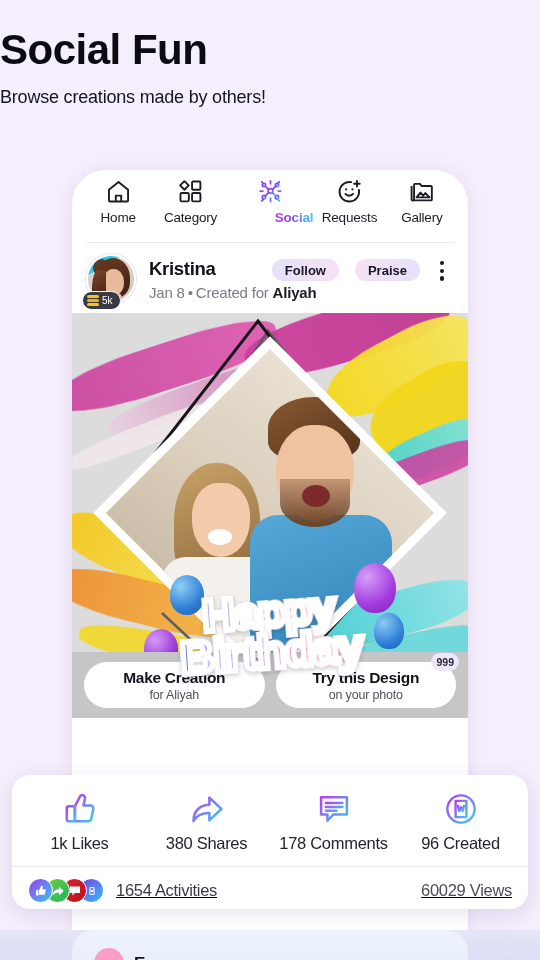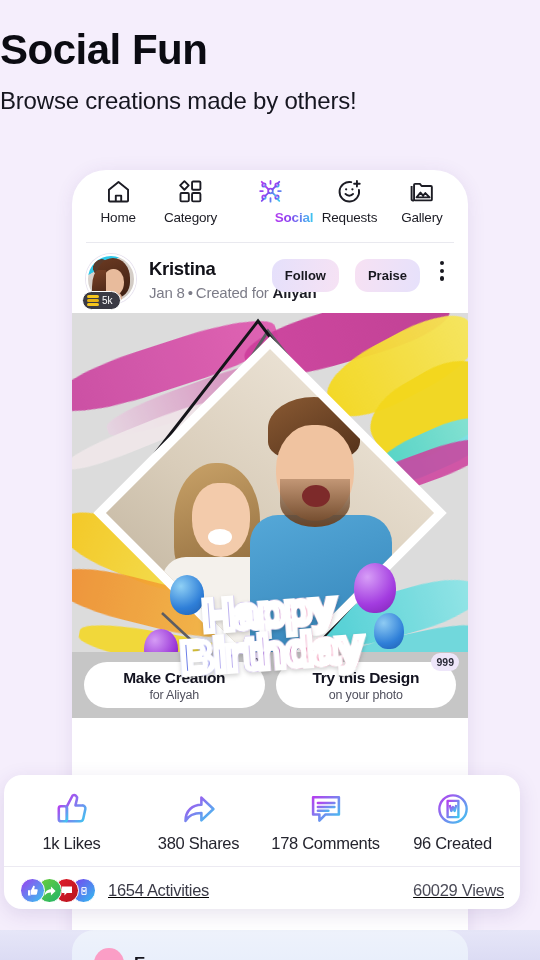--- a/index.html
+++ b/index.html
@@ -11,21 +11,21 @@
     overflow:hidden;
   }
 
   
   .hero { padding-top:26px; }
   .hero h1 {
     font-size:42px; font-weight:bold; color:#0b0b12;
     letter-spacing:-0.5px; line-height:1.12;
   }
   .hero h2 {
-    font-size:24px; font-weight:normal; color:#161620;
+    font-size:18px; font-weight:normal; color:#161620;
     margin-top:14px; letter-spacing:-0.2px;
   }
 
   
   .card {
     position:absolute; left:72px; top:170px; width:396px; height:790px;
     background:#ffffff;
     border-radius:34px 34px 0 0;
     overflow:hidden;
     box-shadow:0 2px 18px rgba(90,60,140,.10);
@@ -94,21 +94,21 @@
   .coin-stack i:nth-child(3){ top:8px; background:#f5c51e; }
   .coin-val { font-size:10px; color:#fff; font-weight:normal; }
 
   .names { margin-left:13px; flex:1; min-width:0; }
   .uname { font-size:18.5px; font-weight:bold; color:#111118; letter-spacing:-.3px; }
   .meta { font-size:15px; color:#7c7c88; margin-top:4px; letter-spacing:-.2px; white-space:nowrap; }
   .meta b { color:#1b1b24; font-weight:bold; }
   .meta .dot { padding:0 3px; }
 
   .pill {
-    height:33px; padding:0 13px; border-radius:13px;
+    height:22px; padding:0 13px; border-radius:13px;
     font-size:13px; font-weight:bold; color:#18181f;
     display:flex; align-items:center; cursor:pointer;
     position:absolute; top:16px;
   }
   .pill-follow { right:129px; background:linear-gradient(100deg,#e5e0fb 0%,#f6e2f4 100%); }
   .pill-praise { right:48px;  background:linear-gradient(100deg,#f7e1f3 0%,#e6e1fb 100%); }
 
   .kebab {
     position:absolute; right:16px; top:18px;
     width:20px; display:flex; flex-direction:column;
@@ -174,21 +174,21 @@
   .cta-s { font-size:12.5px; color:#51515e; margin-top:1px; letter-spacing:-.2px; }
   .cta-badge {
     position:absolute; right:-3px; top:-9px; min-width:22px; height:18px;
     padding:0 5px; border-radius:9px; background:#eee6fa;
     font-size:10.5px; font-weight:bold; color:#2a2a38;
     display:flex; align-items:center; justify-content:center;
   }
 
   
   .stats-panel {
-    position:absolute; left:4px; top:775px; width:516px;
+    position:absolute; left:12px; top:775px; width:516px;
     background:#fff; border-radius:18px;
     box-shadow:0 5px 20px rgba(70,40,120,.13);
     overflow:hidden; z-index:20;
   }
   .stats-row { display:flex; padding:16px 4px 13px; }
   .stat { flex:1; display:flex; flex-direction:column; align-items:center; gap:7px; cursor:pointer; }
   .stat svg { display:block; }
   .stat-lbl { font-size:16.5px; color:#24242e; letter-spacing:-.3px; }
   .act-sep { height:1px; background:#eceaf2; }
   .act-row { display:flex; align-items:center; padding:11px 16px 6px;text-decoration:underline; }

